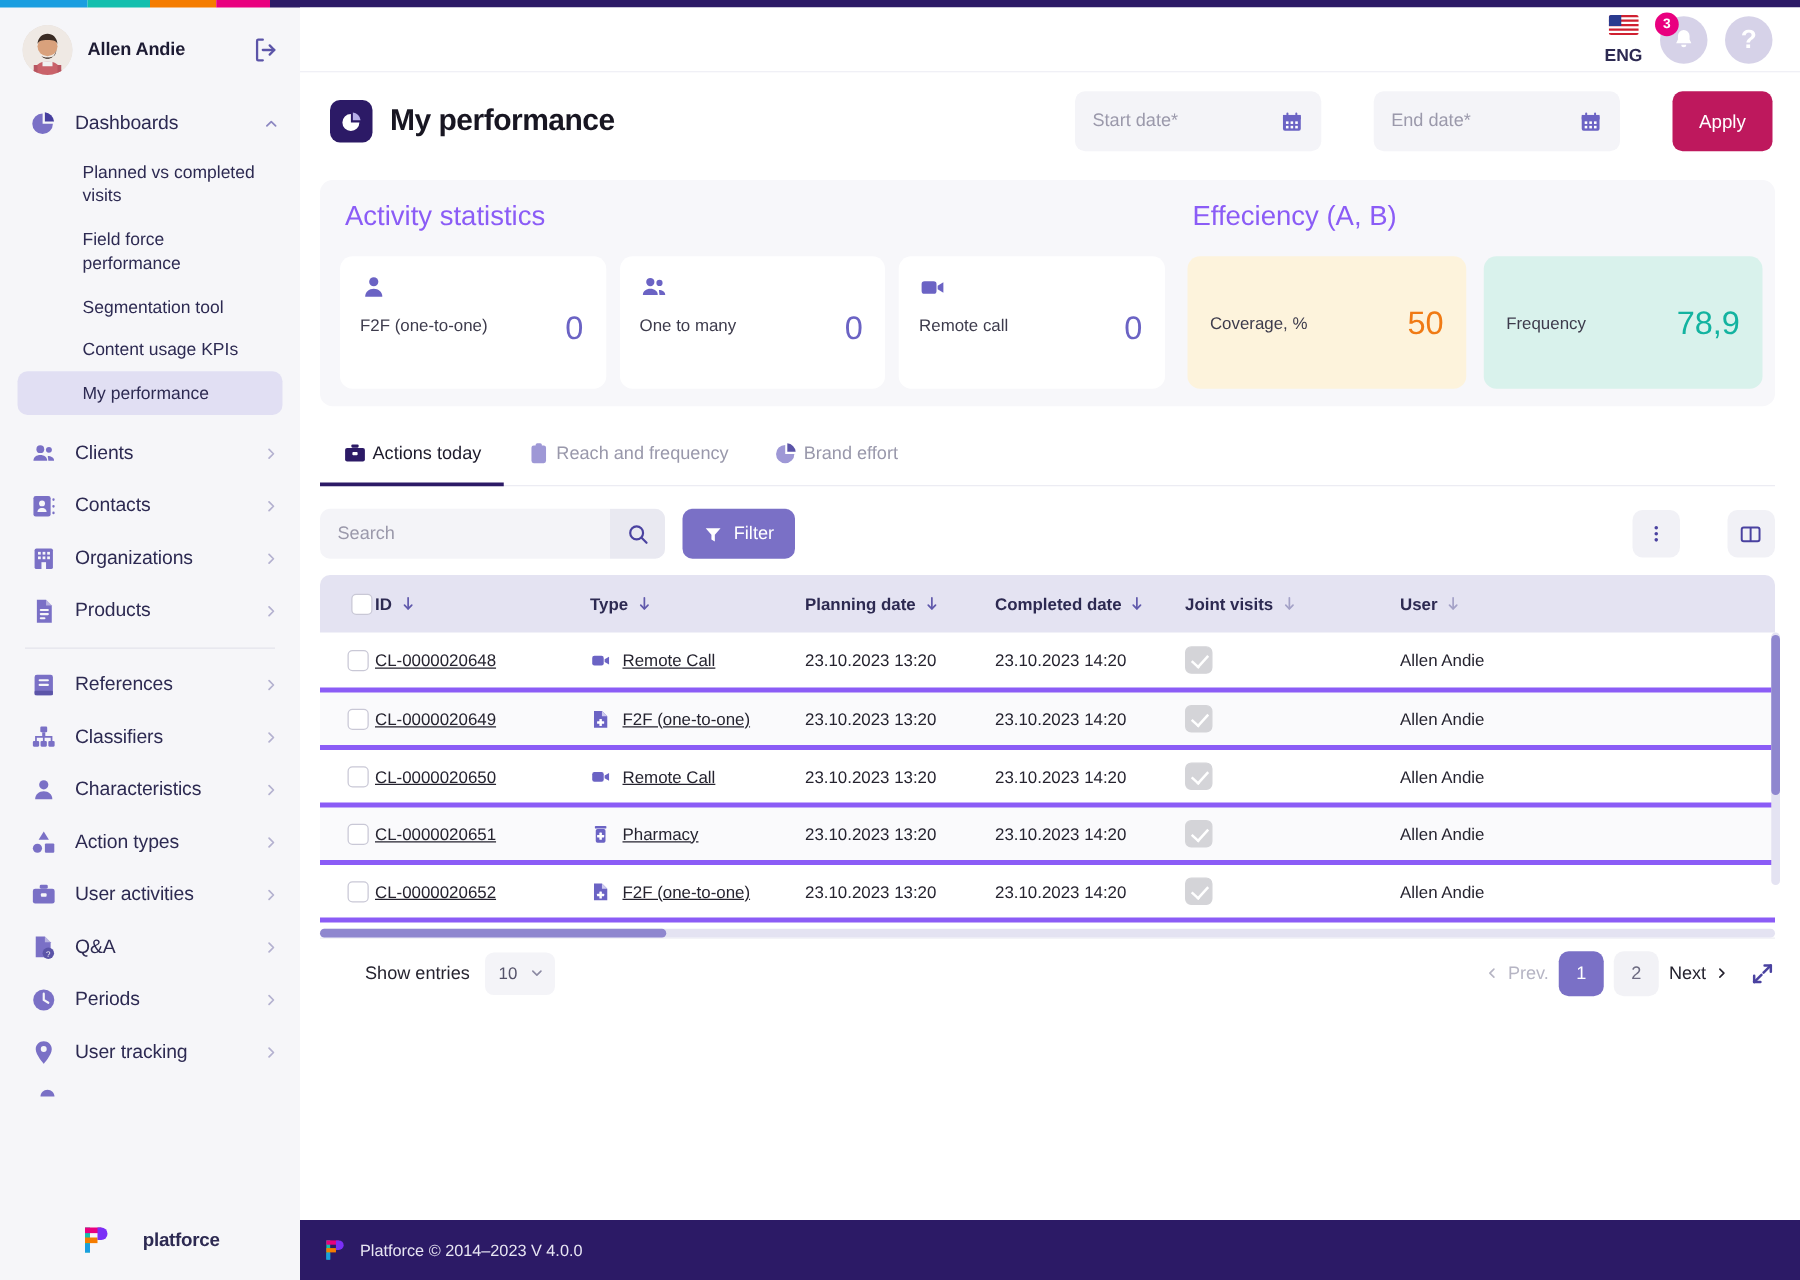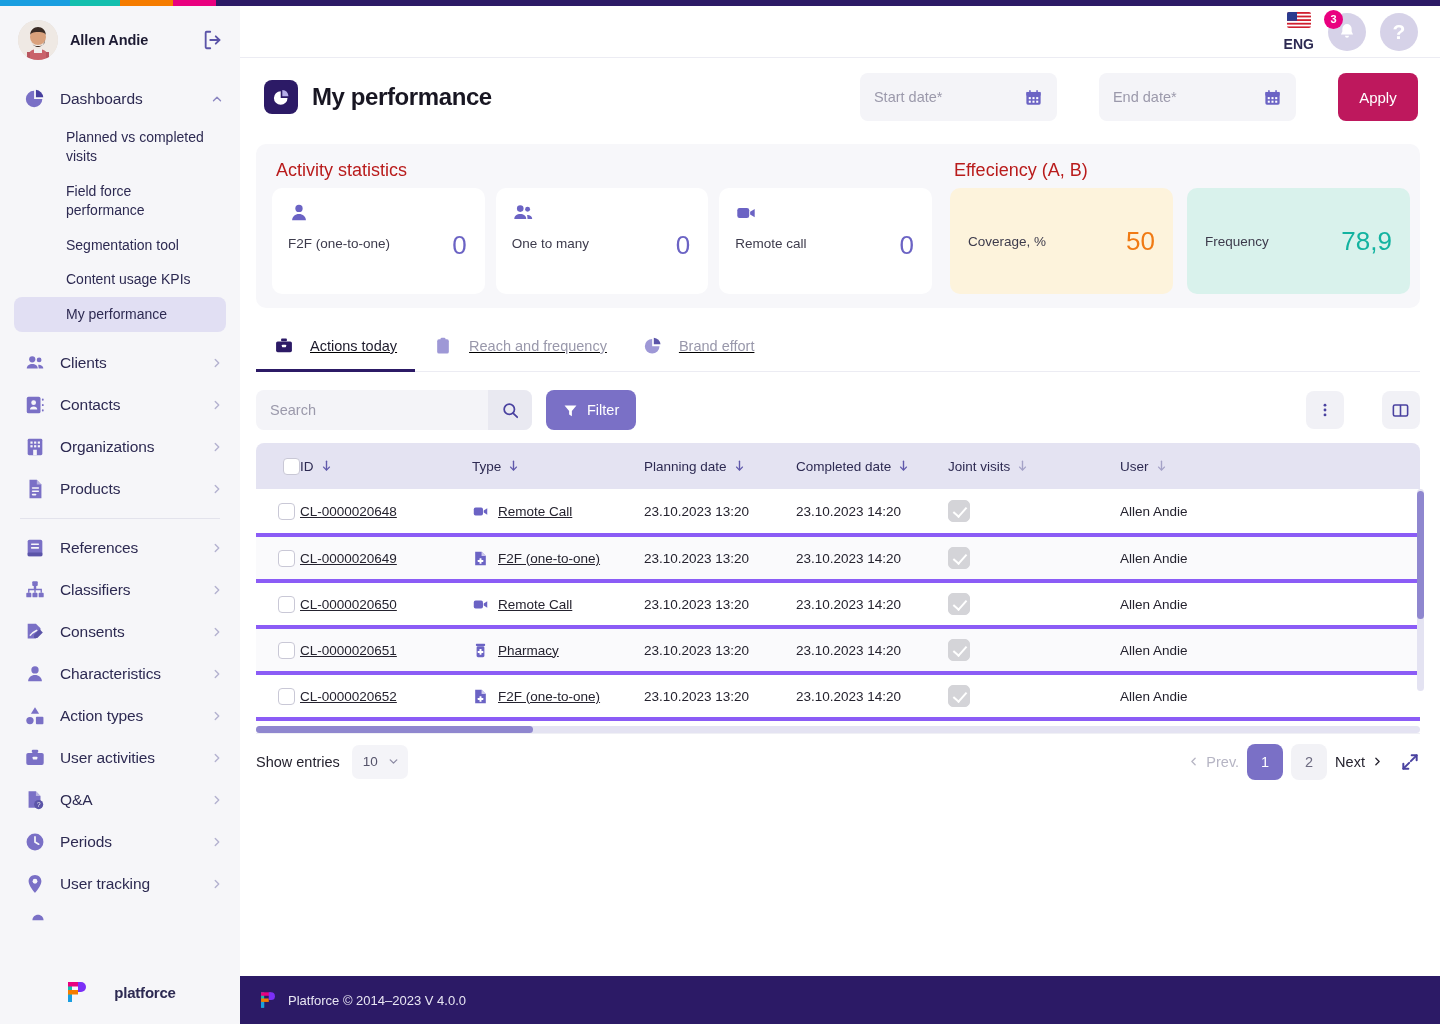--- a/index.html
+++ b/index.html
@@ -117,21 +117,21 @@
     font-family: "Liberation Sans", sans-serif;
   }
 
   
   .stats-panel {
     margin: 8px 20px 0 16px; background: #f7f7fa; border-radius: 10px;
     display: flex; padding: 16px 10px 14px 10px; gap: 0;
   }
   .stats-left { flex: 1 1 auto; padding: 0 6px 0 6px; }
   .stats-right { flex: 0 0 472px; padding-left: 12px; }
-  .panel-title { font-size: 18px; color: #b91c1c; margin-bottom: 7px; padding-left: 4px; }
+  .panel-title { font-size: 22px; color: #8b5cf6; margin-bottom: 19px; padding-left: 4px; }
   .cards { display: flex; gap: 11px; }
   .card {
     flex: 1 1 0; background: #fff; border-radius: 10px;
     height: 106px; padding: 14px 16px 0 16px; position: relative;
   }
   .card .cic { width: 22px; height: 22px; display: block; margin-bottom: 12px; }
   .card .clabel { font-size: 13.5px; color: #3d3b4c; }
   .card .cval {
     position: absolute; right: 18px; top: 42px;
     font-size: 26px; color: #6b63c4; font-weight: 400;
@@ -145,23 +145,23 @@
   .eff-card .eval { font-size: 26px; font-weight: 500; }
   .eff-yellow { background: #fdf3dc; }
   .eff-green { background: #d9f2ec; }
 
   
   .tabs {
     display: flex; gap: 0; margin: 18px 20px 0 16px;
     border-bottom: 1px solid #ececf3; padding-left: 0;
   }
   .tab {
-    display: flex; align-items: center; gap: 16px;
+    display: flex; align-items: center; gap: 4px;
     padding: 10px 18px 13px 18px; cursor: pointer;
-    border-bottom: 3px solid transparent; margin-bottom: -1px; text-decoration: underline;
+    border-bottom: 3px solid transparent; margin-bottom: -1px;
   }
   .tab .tl { font-size: 14.5px; color: #9998ab; }
   .tab.active { border-bottom-color: #2c1a66; }
   .tab.active .tl { color: #1c1a2b; }
   .tab svg { width: 20px; height: 20px; flex: 0 0 20px; }
 
   
   .tbl-toolbar {
     display: flex; align-items: center; gap: 14px;
     margin: 18px 20px 0 16px;
@@ -191,22 +191,22 @@
   .sq-btn {
     width: 38px; height: 38px; border-radius: 8px; background: #f1f1f6;
     display: flex; align-items: center; justify-content: center; cursor: pointer;
     border: none;
   }
 
   
   .table-wrap { margin: 13px 20px 0 16px; position: relative; }
   table { width: 100%; border-collapse: collapse; table-layout: fixed; }
   thead th {
-    background: #e4e3f2; font-size: 13.5px; color: #2d2a52; font-weight: 400;
-    text-align: right; padding: 14px 0; height: 46px;
+    background: #e4e3f2; font-size: 13.5px; color: #2d2a52; font-weight: 700;
+    text-align: center; padding: 14px 0; height: 46px;
   }
   thead th:first-child { border-radius: 8px 0 0 0; }
   thead th:last-child { border-radius: 0 8px 0 0; }
   .th-in { display: flex; align-items: center; gap: 7px; }
   .sort-ar { width: 11px; height: 12px; flex: 0 0 11px; opacity: .85; }
 
   tbody td {
     font-size: 13.5px; color: #25232f; padding: 0; height: 46px;
     border-bottom: 4px solid #8b5cf6; vertical-align: middle;
   }
@@ -245,21 +245,21 @@
   .hscroll {
     height: 7px; background: #e4e3f2; border-radius: 4px; margin: 5px 0 0 0;
     position: relative;
   }
   .hscroll i { position: absolute; left: 0; top: 0; width: 277px; height: 7px; background: #8f87cf; border-radius: 4px; display:block;}
 
   .tbl-footer {
     display: flex; align-items: center; margin: 0 20px 0 16px;
     height: 56px; border-top: 1px solid #f0f0f5;
   }
-  .show-entries { display: flex; align-items: center; gap: 12px; }
+  .show-entries { display: flex; align-items: center; gap: 12px; margin-left: 36px; }
   .show-entries .se-lbl { font-size: 14.5px; color: #25232f; }
   .se-select {
     width: 56px; height: 34px; background: #f4f4f8; border-radius: 7px;
     display: flex; align-items: center; justify-content: space-between;
     padding: 0 8px 0 11px; cursor: pointer;
   }
   .se-select .v { font-size: 13.5px; color: #55536a; }
   .pg-spacer { flex: 1 1 auto; }
   .pager { display: flex; align-items: center; gap: 8px; }
   .pg-prev, .pg-next {
@@ -415,31 +415,20 @@
       </div>
       <div class="nav-item">
         <svg class="ic" viewBox="0 0 24 24" fill="#7a70c6">
             <rect x="9" y="2.5" width="6" height="5" rx="1"></rect>
             <rect x="2.5" y="15" width="5.5" height="5" rx="1"></rect>
             <rect x="9.2" y="15" width="5.5" height="5" rx="1"></rect>
             <rect x="16" y="15" width="5.5" height="5" rx="1"></rect>
             <path d="M11.4 7.5v4H5.2v3.5M12 7.5v7.5M12.6 7.5v4h6.2v3.5" stroke="#7a70c6" stroke-width="1.5" fill="none"></path>
           </svg>
         <span class="lbl">Classifiers</span>
-        <svg class="chev" viewBox="0 0 24 24" fill="none" stroke="#a9a6c9" stroke-width="2.4" stroke-linecap="round" stroke-linejoin="round">
-            <polyline points="9 6 15 12 9 18"></polyline>
-          </svg>
-      </div>
-      <div class="nav-item">
-        <svg class="ic" viewBox="0 0 24 24" fill="#7a70c6">
-            <path d="M4 3h9l5 5v6l-5 5H4z"></path>
-            <path d="M6.5 16c2-3.5 5-4.5 8-6" stroke="#f6f6f9" stroke-width="1.6" fill="none"></path>
-            <path d="M17 9l3.5 3.5-6 6H11v-3.5z" fill="#5b54a8"></path>
-          </svg>
-        <span class="lbl">Consents</span>
         <svg class="chev" viewBox="0 0 24 24" fill="none" stroke="#a9a6c9" stroke-width="2.4" stroke-linecap="round" stroke-linejoin="round">
             <polyline points="9 6 15 12 9 18"></polyline>
           </svg>
       </div>
       <div class="nav-item">
         <svg class="ic" viewBox="0 0 24 24" fill="#7a70c6">
             <circle cx="12" cy="7.5" r="4"></circle>
             <path d="M4.5 20c0-4.2 3.4-7 7.5-7s7.5 2.8 7.5 7z"></path>
           </svg>
         <span class="lbl">Characteristics</span>

